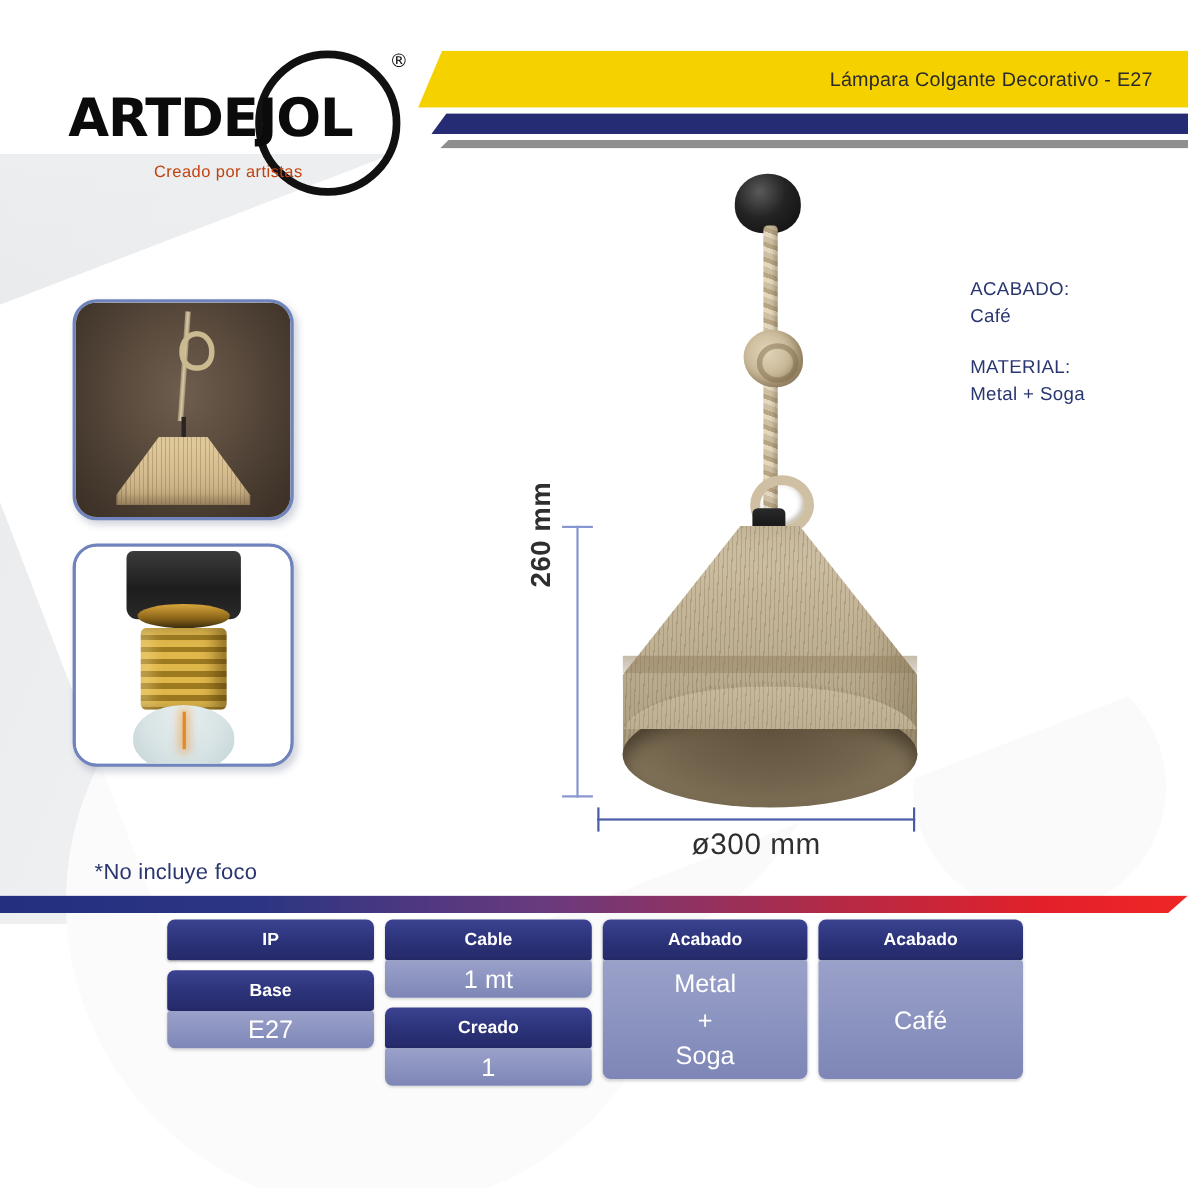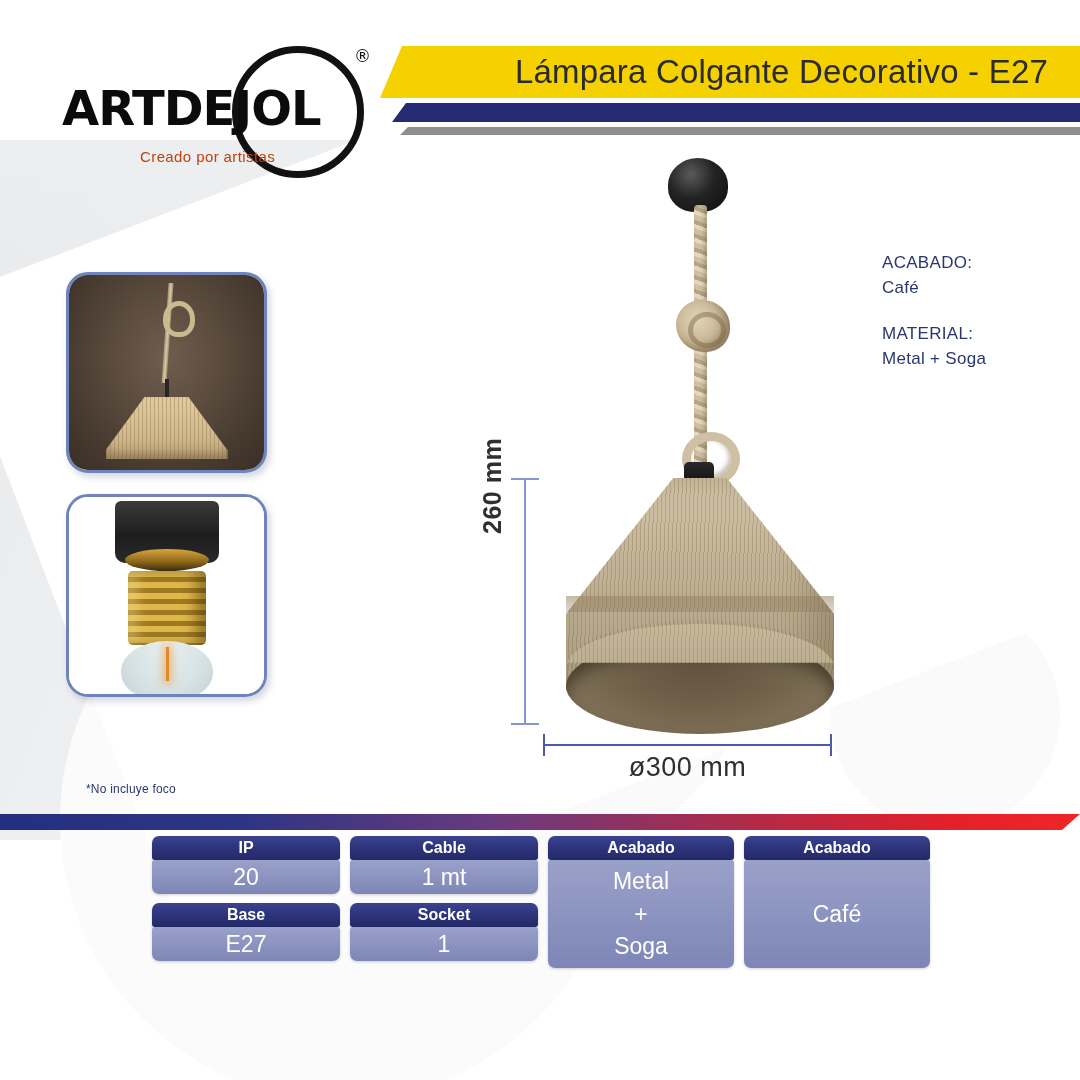--- a/index.html
+++ b/index.html
@@ -70,21 +70,21 @@
     clip-path:polygon(5px 0,100% 0,100% 100%,0 100%);
   }
   .bar-gray{
     left:400px;top:127px;width:680px;height:8px;background:#8e8e8e;
     clip-path:polygon(8px 0,100% 0,100% 100%,0 100%);
   }
   .header-title{
     position:absolute;left:380px;top:46px;width:690px;height:52px;
     display:flex;align-items:center;justify-content:flex-end;
     padding-right:22px;box-sizing:border-box;
-    font-size:33px;color:#2b2b2b;letter-spacing:.2px;
+    font-size:18px;color:#2b2b2b;letter-spacing:.2px;
     font-family:"Liberation Sans", sans-serif;
   }
 
   
   .thumb{
     position:absolute;border:3px solid #6f84bd;border-radius:22px;
     overflow:hidden;box-shadow:3px 4px 7px rgba(60,70,110,.22);
     background:#fff;
   }
   .thumb-a{left:66px;top:272px;width:195px;height:195px;}
@@ -220,41 +220,41 @@
   }
 
   
   .spec-right{position:absolute;left:882px;top:251px;color:#2a3670;}
   .spec-right .lbl{font-size:17px;letter-spacing:.3px;line-height:1.45;}
   .spec-right .val{font-size:17px;letter-spacing:.3px;line-height:1.45;}
   .spec-gap{height:22px;}
 
   
   .footnote{
-    position:absolute;left:86px;top:782px;font-size:12px;color:#2a3670;
+    position:absolute;left:86px;top:782px;font-size:20px;color:#2a3670;
     letter-spacing:.2px;
   }
 
   
   .divider{
     position:absolute;left:0;top:814px;width:1080px;height:16px;
     background:linear-gradient(90deg,#23307f 0%,#2c3583 22%,#6a3a7e 46%,#b32a46 70%,#e3202a 88%,#ef2626 100%);
     clip-path:polygon(0 0,100% 0,calc(100% - 18px) 100%,0 100%);
   }
 
   
   .table{position:absolute;left:152px;top:836px;width:778px;height:132px;}
   .col{position:absolute;top:0;}
   .cell-head{
     background:linear-gradient(180deg,#3b4391 0%,#2b3278 55%,#242a68 100%);
     border-radius:7px 7px 3px 3px;
     color:#ffffff;font-weight:bold;font-size:16px;
     display:flex;align-items:center;justify-content:center;
     box-shadow:0 1px 2px rgba(0,0,0,.25);
-    height:24px;
+    height:37px;
   }
   .cell-val{
     background:linear-gradient(180deg,#9aa1c9 0%,#8d95c1 45%,#7d86b6 100%);
     border-radius:3px 3px 7px 7px;
     color:#ffffff;font-size:23px;
     display:flex;align-items:center;justify-content:center;
     box-shadow:0 1px 3px rgba(0,0,0,.18);
   }
   .cell-val.multi{
     flex-direction:column;justify-content:center;line-height:1.42;
@@ -347,31 +347,30 @@
   </div>
 
   <div class="footnote">*No incluye foco</div>
 
   <div class="divider"></div>
 
   <div class="table">
 
     <div class="col col-ip">
       <div class="cell-head">IP</div>
-      <div class="cell-val h-small">20</div>
       <div class="stack-gap"></div>
       <div class="cell-head">Base</div>
       <div class="cell-val h-small">E27</div>
     </div>
 
     <div class="col col-cable">
       <div class="cell-head">Cable</div>
       <div class="cell-val h-small">1 mt</div>
       <div class="stack-gap"></div>
-      <div class="cell-head">Socket</div>
+      <div class="cell-head">Creado</div>
       <div class="cell-val h-small">1</div>
     </div>
 
     <div class="col col-material">
       <div class="cell-head">Acabado</div>
       <div class="cell-val h-tall multi">
         <span>Metal</span>
         <span>+</span>
         <span>Soga</span>
       </div>

